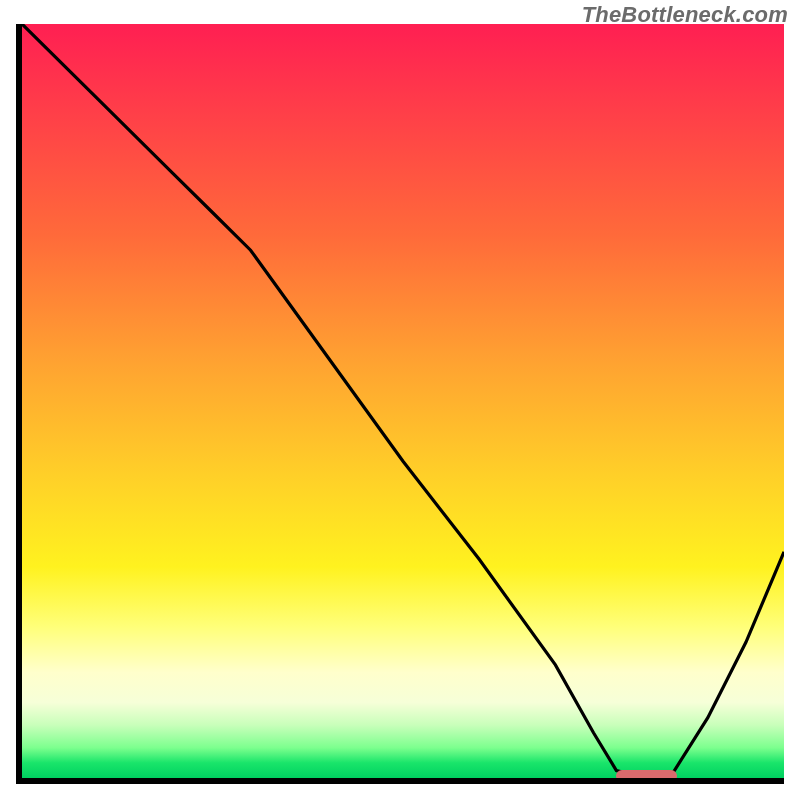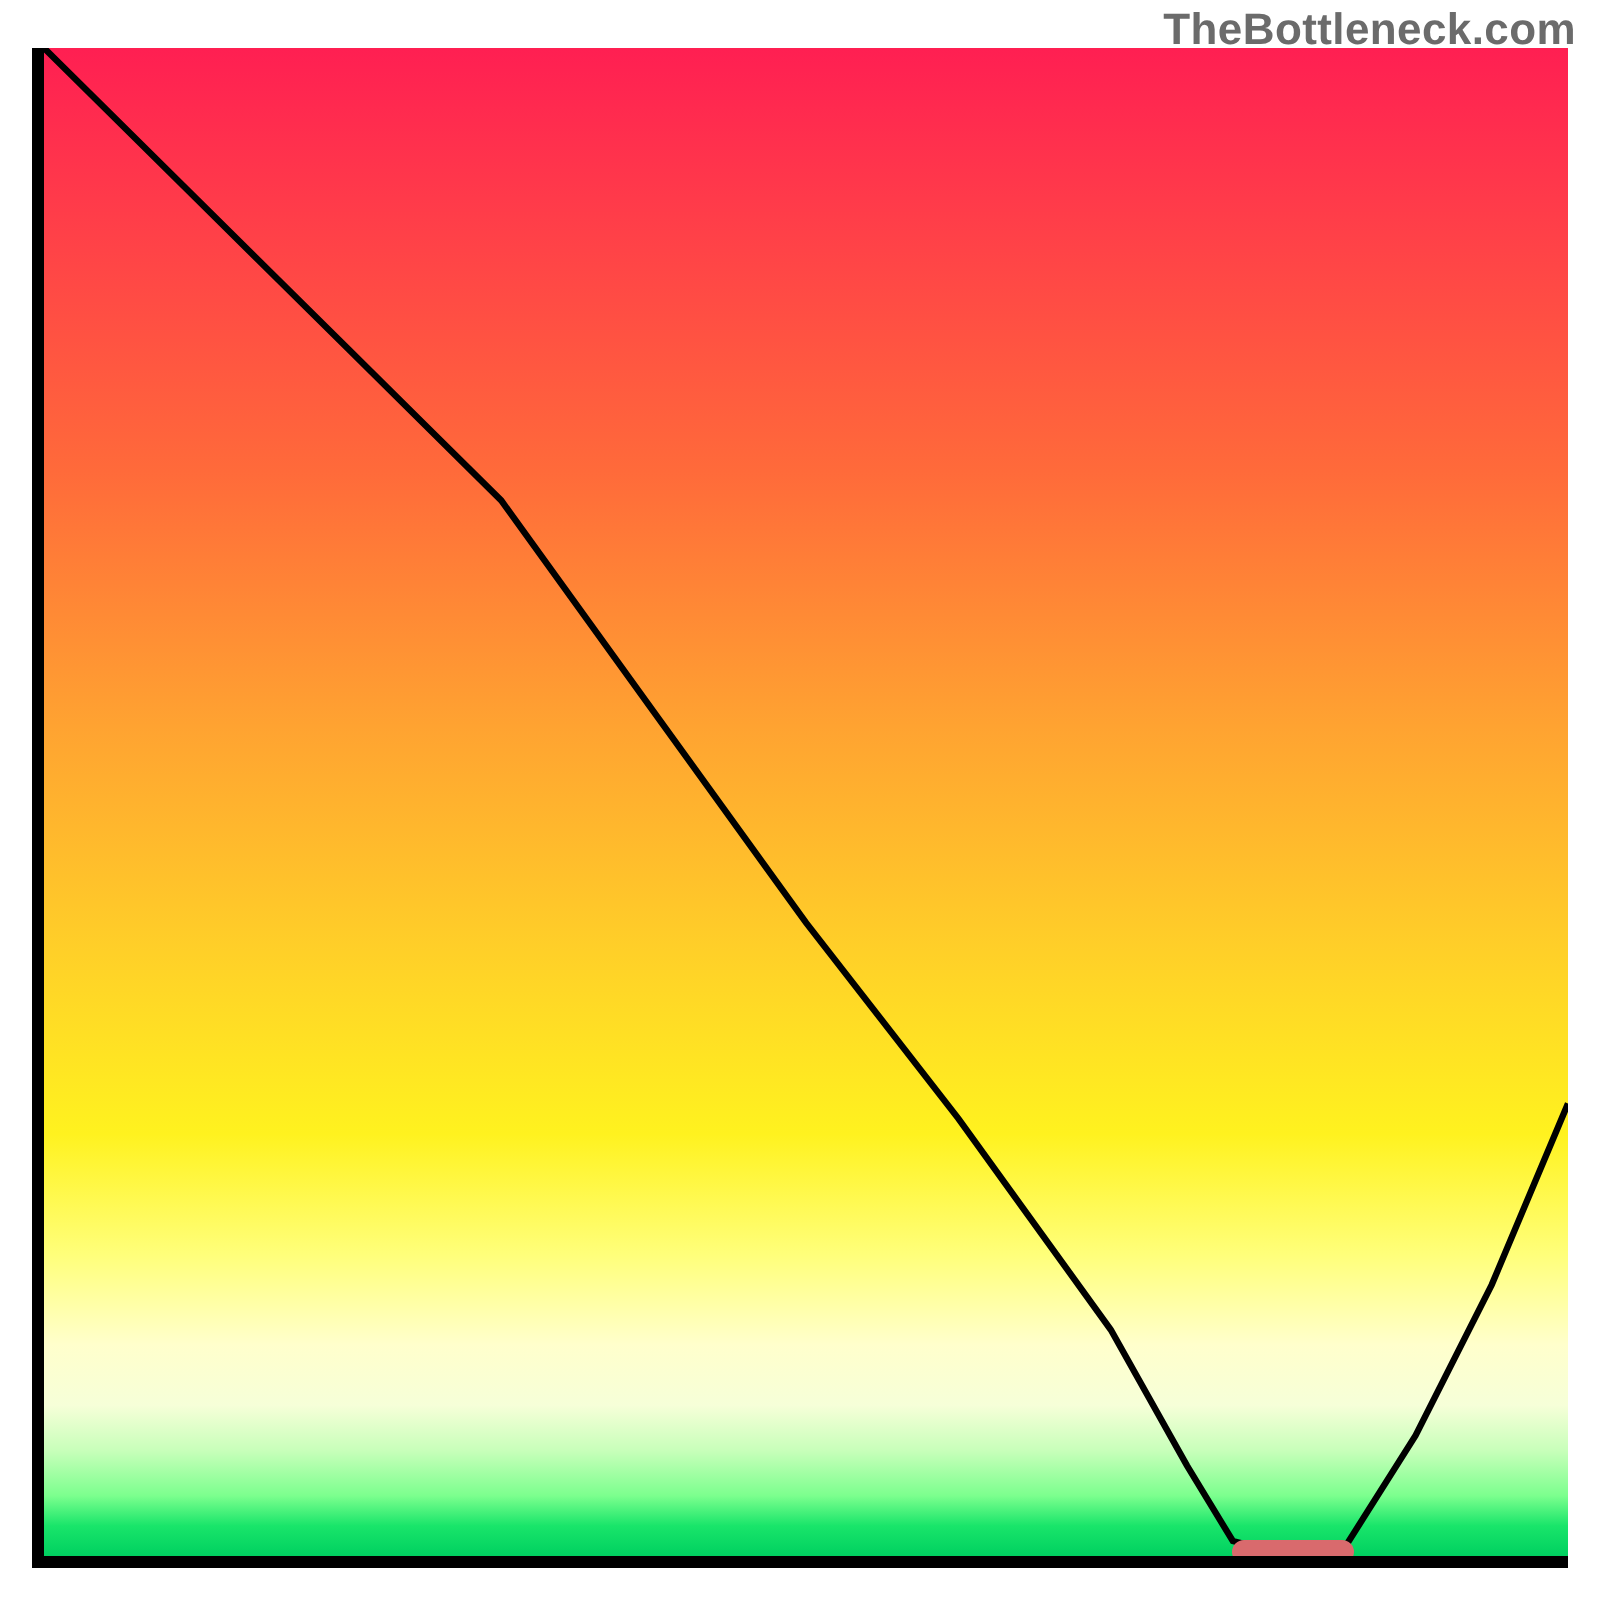--- a/index.html
+++ b/index.html
@@ -7,20 +7,21 @@
     padding: 0;
     width: 800px;
     height: 800px;
     background: #ffffff;
     font-family: Arial, Helvetica, sans-serif;
   }
   .frame {
     position: relative;
     width: 800px;
     height: 800px;
+    font-style: italic;
   }
   .watermark {
     position: absolute;
     top: 2px;
     right: 12px;
     font-size: 22px;
     font-weight: 600;
     color: #6b6b6b;
     letter-spacing: 0.2px;
   }

